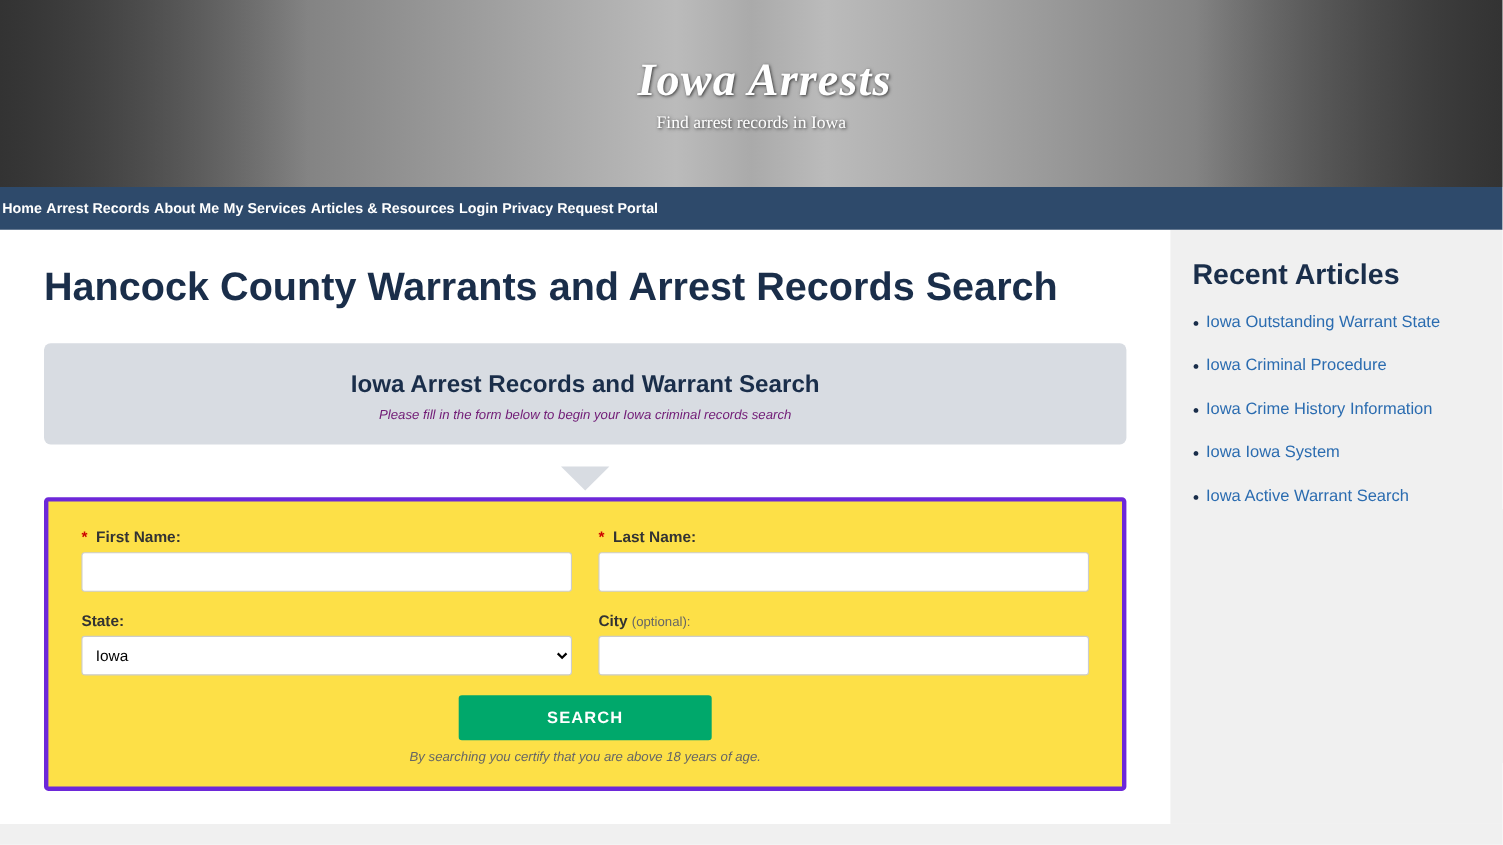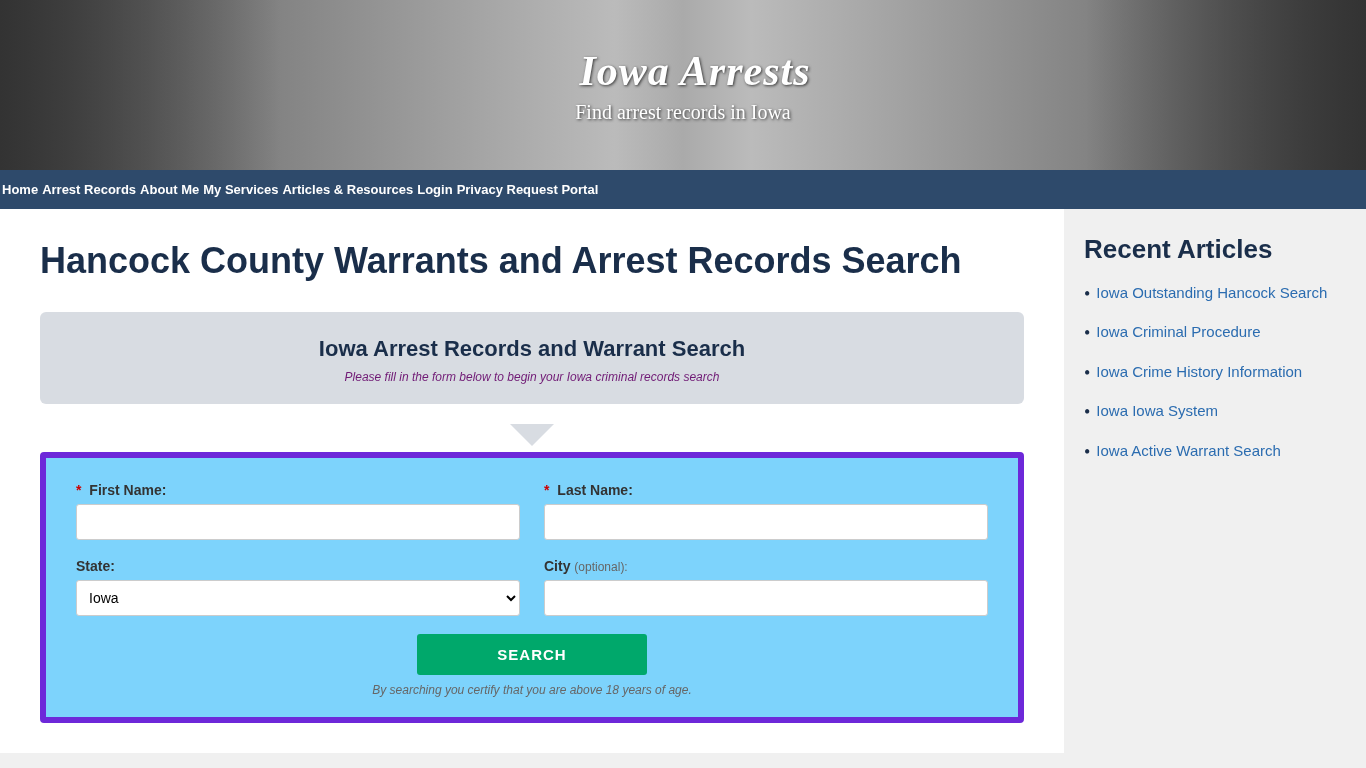--- a/index.html
+++ b/index.html
@@ -38,21 +38,21 @@
       text-shadow: 1px 1px 3px rgba(0,0,0,0.7);
     }
     .banner-title {
       font-style: italic;
       font-size: 42px;
       font-weight: bold;
       letter-spacing: 1px;
       margin-left: 24px;
     }
     .banner-subtitle {
-      font-size: 20px;
+      font-size: 16px;
       margin-top: 6px;
       font-style: normal;
       font-weight: normal;
     }
 
     
     nav {
       background: #2e4a6b;
       display: flex;
       align-items: stretch;
@@ -126,22 +126,22 @@
       height: 0;
       border-left: 22px solid transparent;
       border-right: 22px solid transparent;
       border-top: 22px solid #d8dce2;
       margin: 0 auto;
       margin-bottom: 6px;
     }
 
     
     .search-form {
-      background: #7dd3fc;
-      border: 6px solid #6d28d9;
+      background: #fde047;
+      border: 4px solid #6d28d9;
       border-radius: 4px;
       padding: 24px 30px 20px;
     }
     .form-row {
       display: flex;
       gap: 24px;
       margin-bottom: 18px;
     }
     .form-group {
       flex: 1;
@@ -321,21 +321,21 @@
       </div>
       <div class="disclaimer">By searching you certify that you are above 18 years of age.</div>
     </div>
 
   </div>
 
   <div class="sidebar">
     <h2 class="sidebar-heading">Recent Articles</h2>
     <ul class="sidebar-list">
       <li>
-        <a href="#">Iowa Outstanding Hancock Search</a>
+        <a href="#">Iowa Outstanding Warrant State</a>
       </li>
       <li>
         <a href="#">Iowa Criminal Procedure</a>
       </li>
       <li>
         <a href="#">Iowa Crime History Information</a>
       </li>
       <li>
         <a href="#">Iowa Iowa System</a>
       </li>

